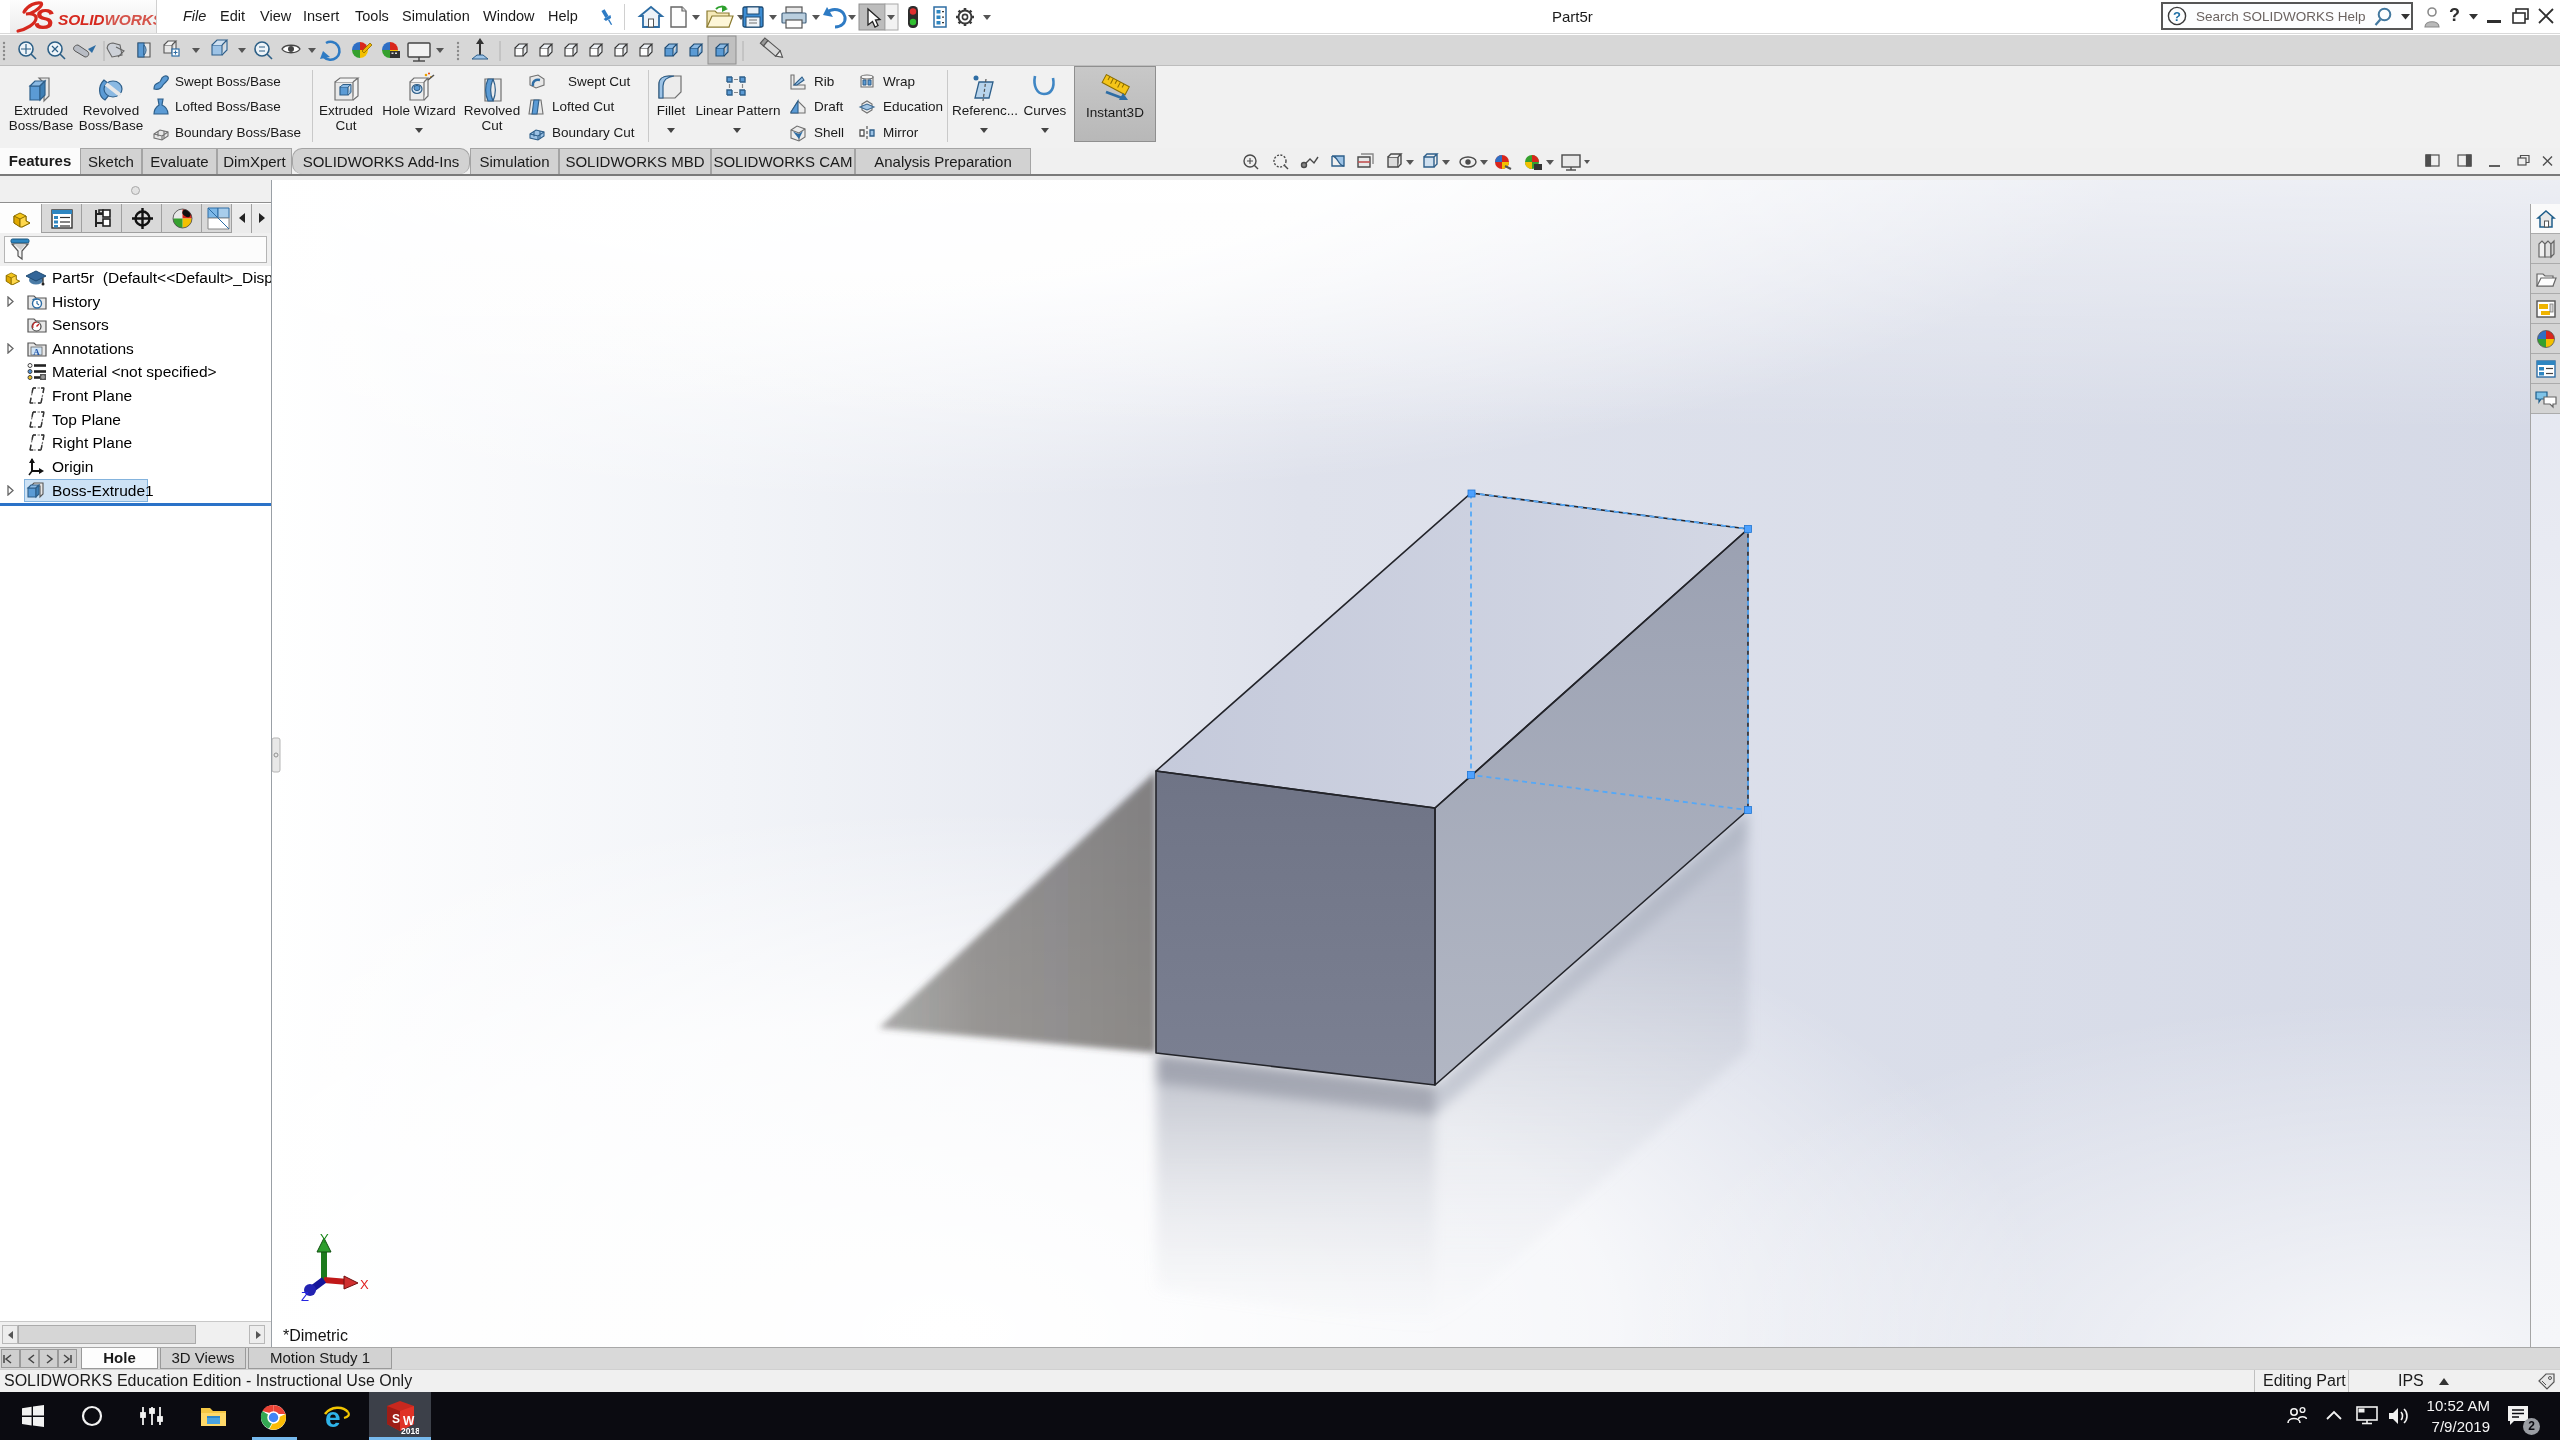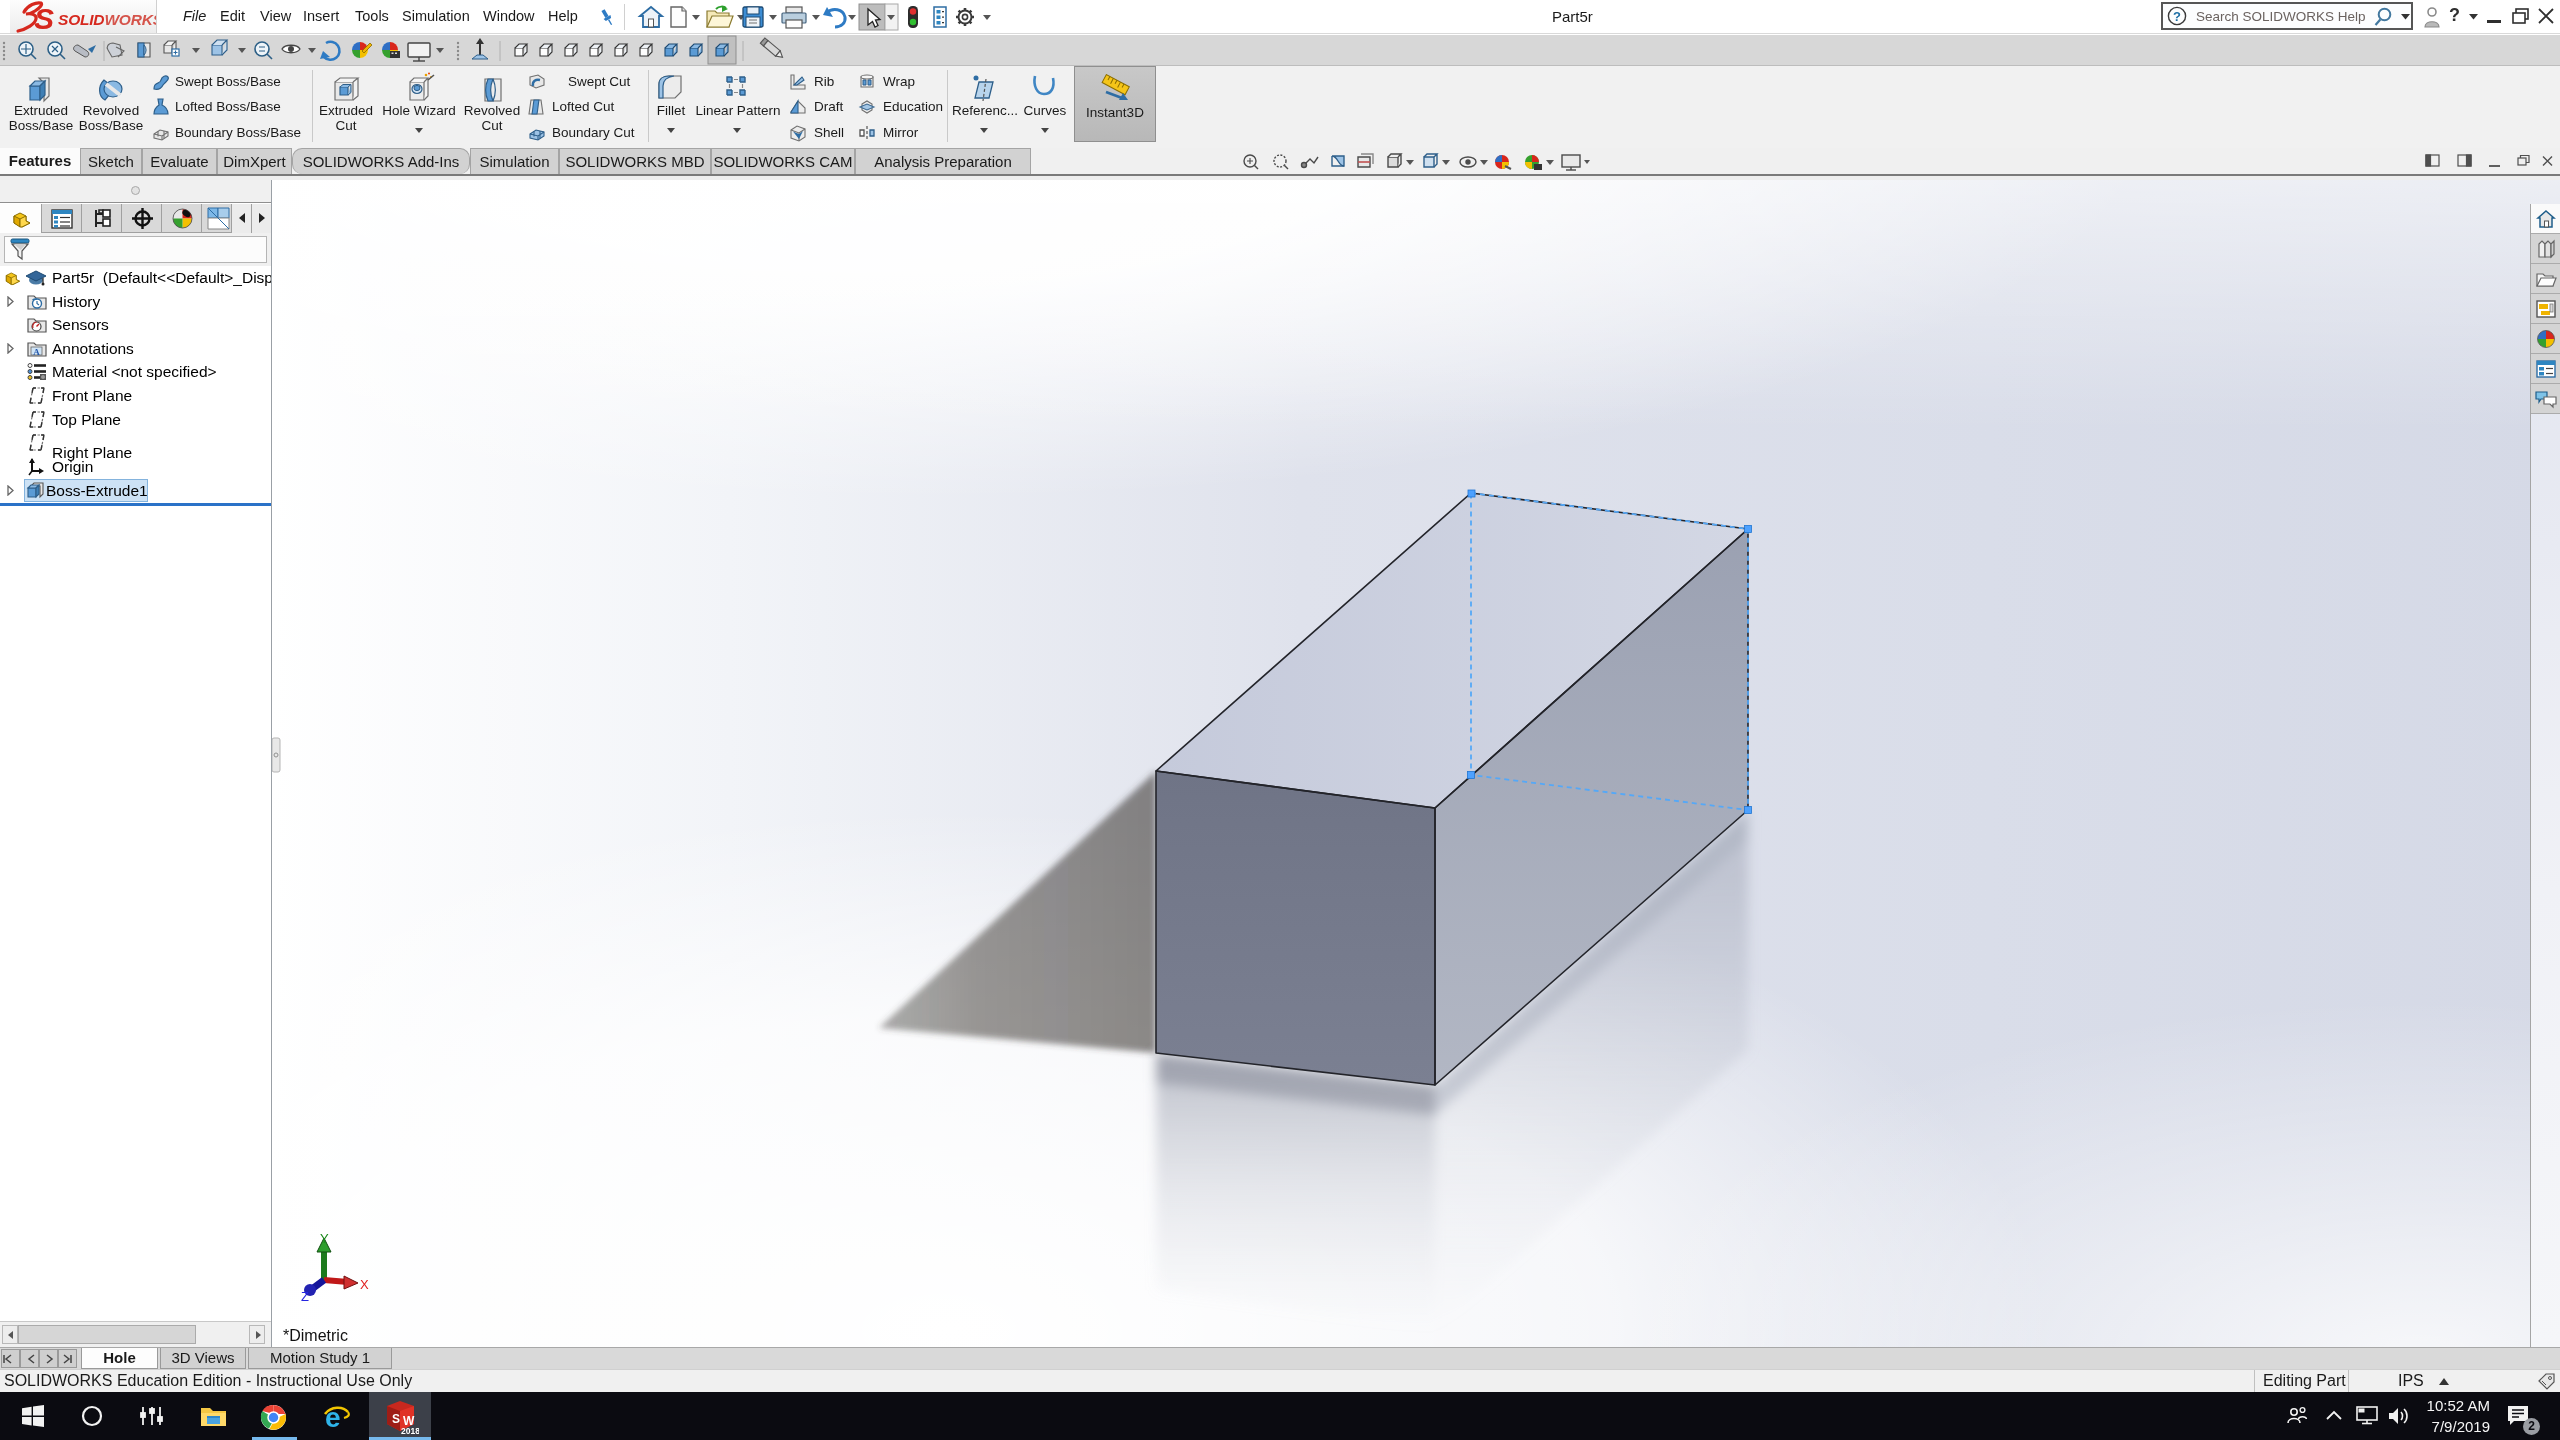--- a/index.html
+++ b/index.html
@@ -679,21 +679,21 @@
         <path d="M5 2 L8 2 M5 2 L4 7 M16 2 L13 2 M16 2 L15 7 M2 17 L5 17 M2 17 L3 12 M13 17 L10 17 M13 17 L14 12" stroke="#333" stroke-width="1.4"></path>
       </svg>
       <span class="abs" style="left:52px;top:3px;">Top Plane</span>
     </div>
 
     <div class="abs" style="left:0;top:165px;height:23px;">
       <svg class="abs" style="left:28px;top:2px;" width="18" height="19" viewBox="0 0 18 19">
         <path d="M5 2 L16 2 L13 17 L2 17 Z" fill="none" stroke="#777" stroke-width="1.2" stroke-dasharray="2.5 2"></path>
         <path d="M5 2 L8 2 M5 2 L4 7 M16 2 L13 2 M16 2 L15 7 M2 17 L5 17 M2 17 L3 12 M13 17 L10 17 M13 17 L14 12" stroke="#333" stroke-width="1.4"></path>
       </svg>
-      <span class="abs" style="left:52px;top:13px;text-align:right;">Right Plane</span>
+      <span class="abs" style="left:52px;top:3px;text-align:right;">Right Plane</span>
     </div>
 
     <div class="abs" style="left:0;top:189px;height:23px;">
       <svg class="abs" style="left:28px;top:3px;" width="18" height="18" viewBox="0 0 18 18">
         <path d="M4 1 L4 13 L14 13" fill="none" stroke="#111" stroke-width="2"></path>
         <polygon points="4,0 7,5 1,5" fill="#111"></polygon>
         <polygon points="16,13 11,10 11,16" fill="#111"></polygon>
         <path d="M4 13 L1 17" stroke="#111" stroke-width="1.6"></path>
       </svg>
       <span class="abs" style="left:52px;top:3px;">Origin</span>
@@ -703,21 +703,21 @@
       <svg class="abs" style="left:7px;top:6px;" width="7" height="11" viewBox="0 0 7 11">
           <path d="M1 1 L6 5.5 L1 10 Z" fill="none" stroke="#666" stroke-width="1.3"></path>
         </svg>
       <div class="abs" style="left:24px;top:0;width:124px;height:23px;background:#cde2f5;border:1px solid #84b3dd;"></div>
       <svg class="abs" style="left:26px;top:2px;" width="20" height="19" viewBox="0 0 20 19">
         <path d="M8 2 L17 2 L17 13 L14 16 L14 5 L5 5 Z" fill="#e6e6e6" stroke="#555" stroke-width="1.1"></path>
         <path d="M2 7 L10 7 L10 16 L2 16 Z" fill="#5b9bd5" stroke="#2e5f8a" stroke-width="1.1"></path>
         <path d="M2 7 L5 4 L13 4 L10 7 Z" fill="#8ab9e3" stroke="#2e5f8a" stroke-width="1.1"></path>
         <path d="M10 7 L13 4 L13 13 L10 16 Z" fill="#3f7fb5" stroke="#2e5f8a" stroke-width="1.1"></path>
       </svg>
-      <span class="abs" style="left:46px;top:3px;">Boss-Extrude1</span>
+      <span class="abs" style="left:52px;top:3px;">Boss-Extrude1</span>
     </div>
     <div class="abs" style="left:0;top:237px;width:271px;height:3px;background:#2a72c8;"></div>
   </div>
 
   <div class="abs" style="left:0;top:1141px;width:271px;height:26px;background:#f0f0f0;border-top:1px solid #c8c8c8;">
     <div class="abs" style="left:2px;top:3px;width:16px;height:19px;background:#ededed;border:1px solid #b8b8b8;">
       <svg style="margin:4px 0 0 4px;" width="7" height="10" viewBox="0 0 7 10">
           <path d="M6 1 L1 5 L6 9 Z" fill="#555"></path>
         </svg>
     </div>

